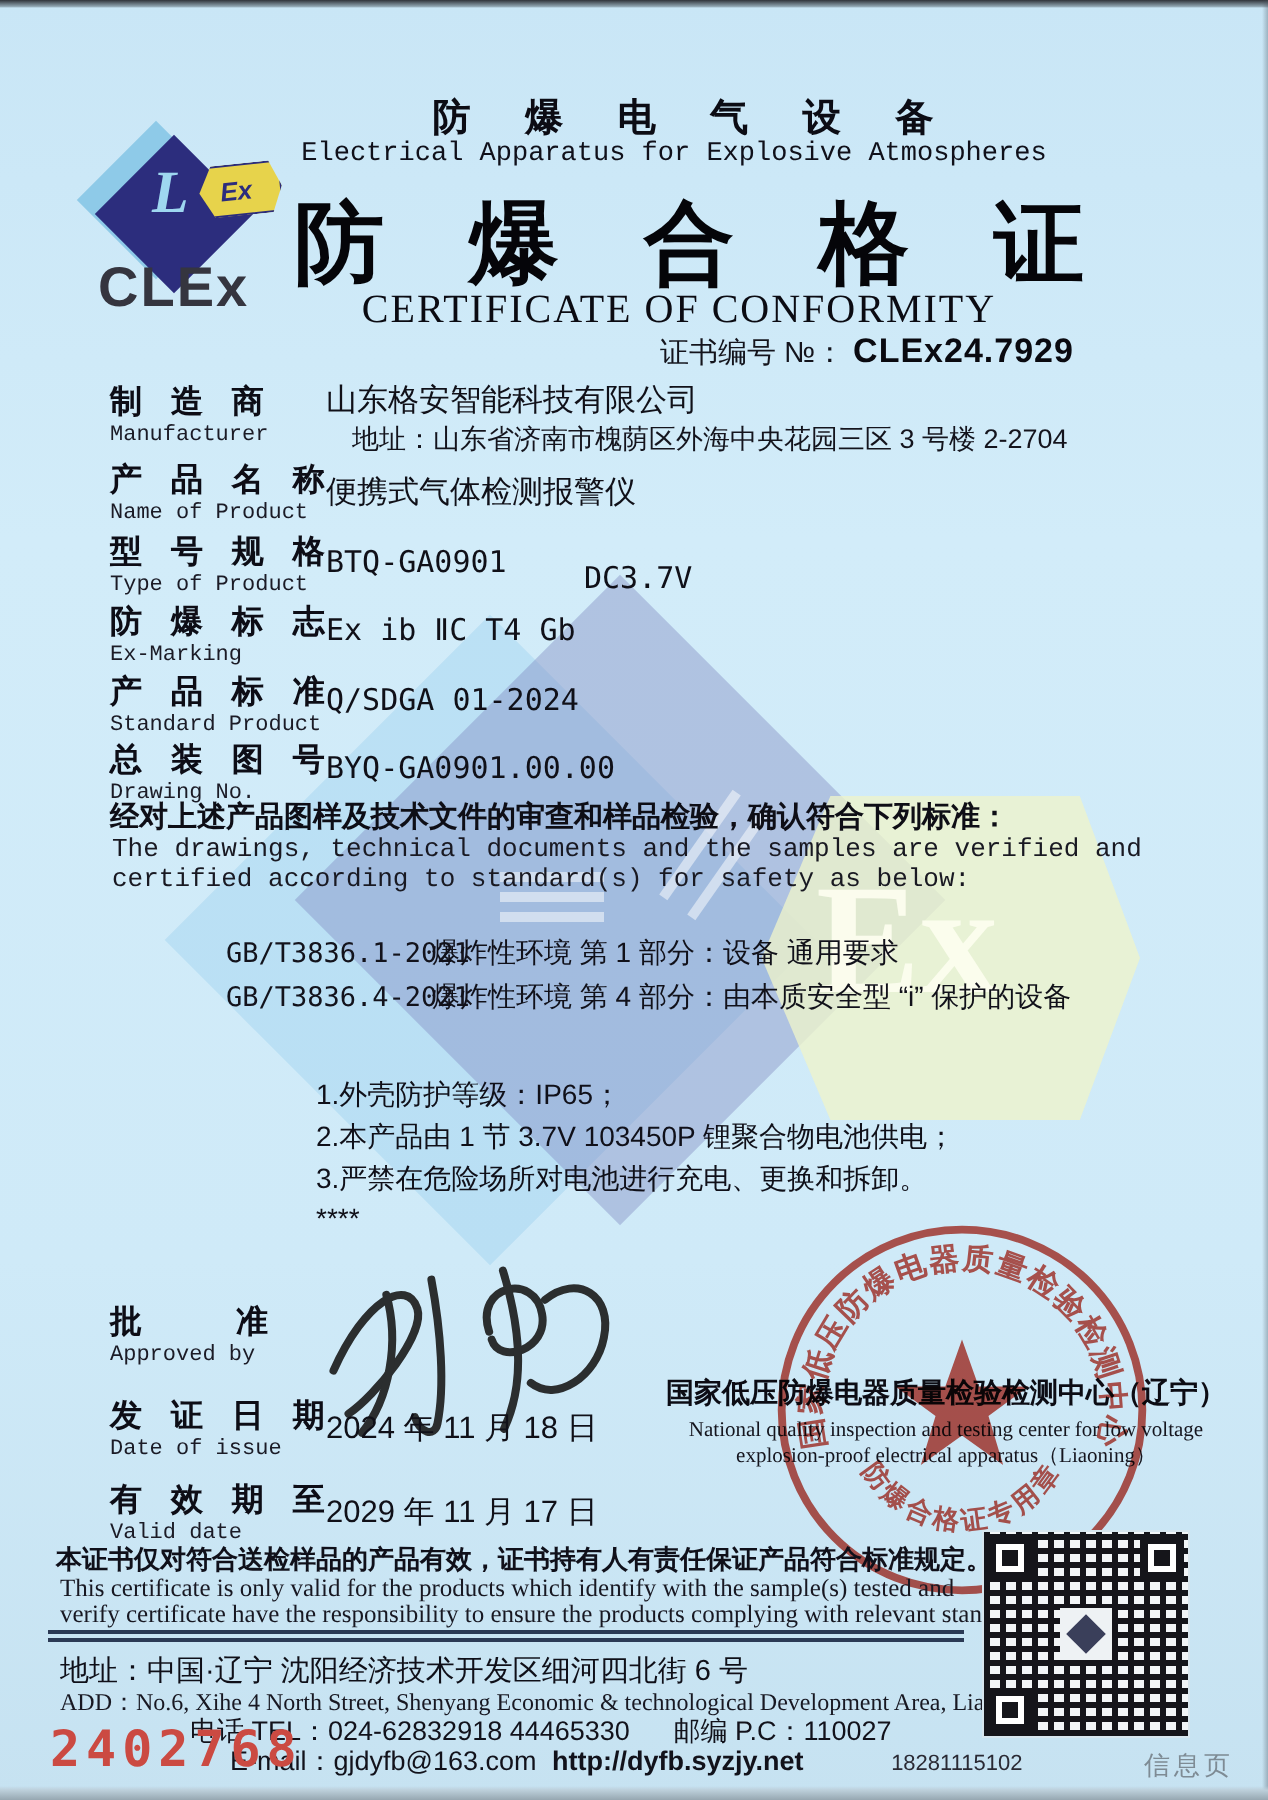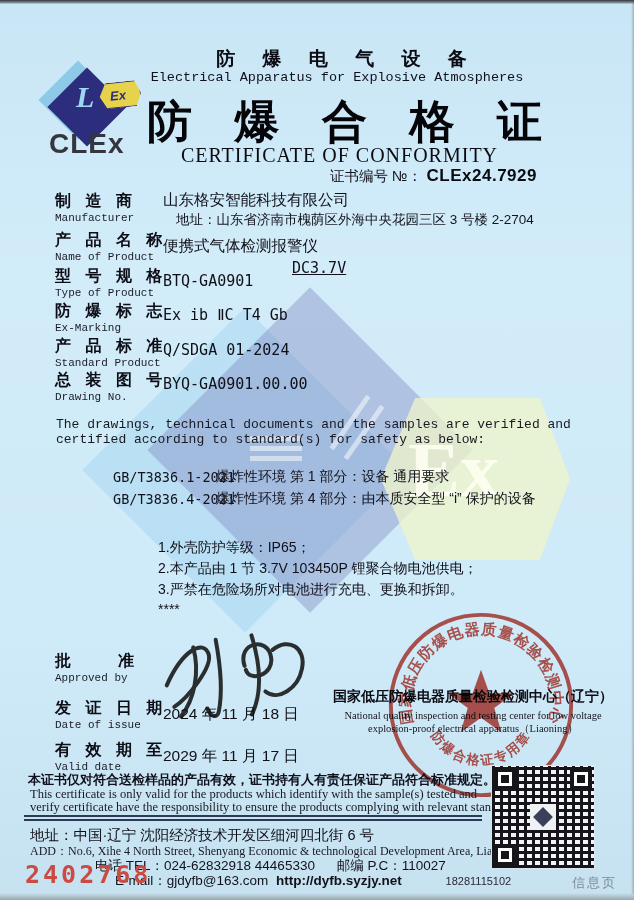--- a/index.html
+++ b/index.html
@@ -129,40 +129,41 @@
     <div class="f-label-cn">产 品 名 称</div>
     <div class="f-label-en">Name of Product</div>
   </div>
   <div class="abs f-value" style="left:163px; top:236px;">便携式气体检测报警仪</div>
 
   <div class="abs" style="left:55px; top:266px;">
     <div class="f-label-cn">型 号 规 格</div>
     <div class="f-label-en">Type of Product</div>
   </div>
   <div class="abs f-value f-value-mono" style="left:163px; top:272px;">BTQ-GA0901</div>
-  <div class="abs f-value f-value-mono" style="left:292px; top:259px;text-decoration:underline;">DC3.7V</div>
+  <div class="abs f-value f-value-mono" style="left:292px; top:280px;">DC3.7V</div>
 
   <div class="abs" style="left:55px; top:301px;">
     <div class="f-label-cn">防 爆 标 志</div>
     <div class="f-label-en">Ex-Marking</div>
   </div>
   <div class="abs f-value f-value-mono" style="left:163px; top:306px;">Ex ib ⅡC T4 Gb</div>
 
   <div class="abs" style="left:55px; top:336px;">
     <div class="f-label-cn">产 品 标 准</div>
     <div class="f-label-en">Standard Product</div>
   </div>
   <div class="abs f-value f-value-mono" style="left:163px; top:341px;">Q/SDGA 01-2024</div>
 
   <div class="abs" style="left:55px; top:370px;">
     <div class="f-label-cn">总 装 图 号</div>
     <div class="f-label-en">Drawing No.</div>
   </div>
   <div class="abs f-value f-value-mono" style="left:163px; top:375px;">BYQ-GA0901.00.00</div>
 
+  <div class="abs stmt-cn" style="left:55px; top:399px;">经对上述产品图样及技术文件的审查和样品检验，确认符合下列标准：</div>
   <div class="abs stmt-en" style="left:56px; top:417px;">The drawings, technical documents and the samples are verified and</div>
   <div class="abs stmt-en" style="left:56px; top:432px;">certified according to standard(s) for safety as below:</div>
 
   <div class="abs std-code" style="left:113px; top:469px;">GB/T3836.1-2021</div>
   <div class="abs std-desc" style="left:216px; top:468px;">爆炸性环境 第 1 部分：设备 通用要求</div>
   <div class="abs std-code" style="left:113px; top:491px;">GB/T3836.4-2021</div>
   <div class="abs std-desc" style="left:216px; top:490px;">爆炸性环境 第 4 部分：由本质安全型 “i” 保护的设备</div>
 
   <div class="abs exp-item" style="left:158px; top:539px;">1.外壳防护等级：IP65；</div>
   <div class="abs exp-item" style="left:158px; top:560px;">2.本产品由 1 节 3.7V 103450P 锂聚合物电池供电；</div>

